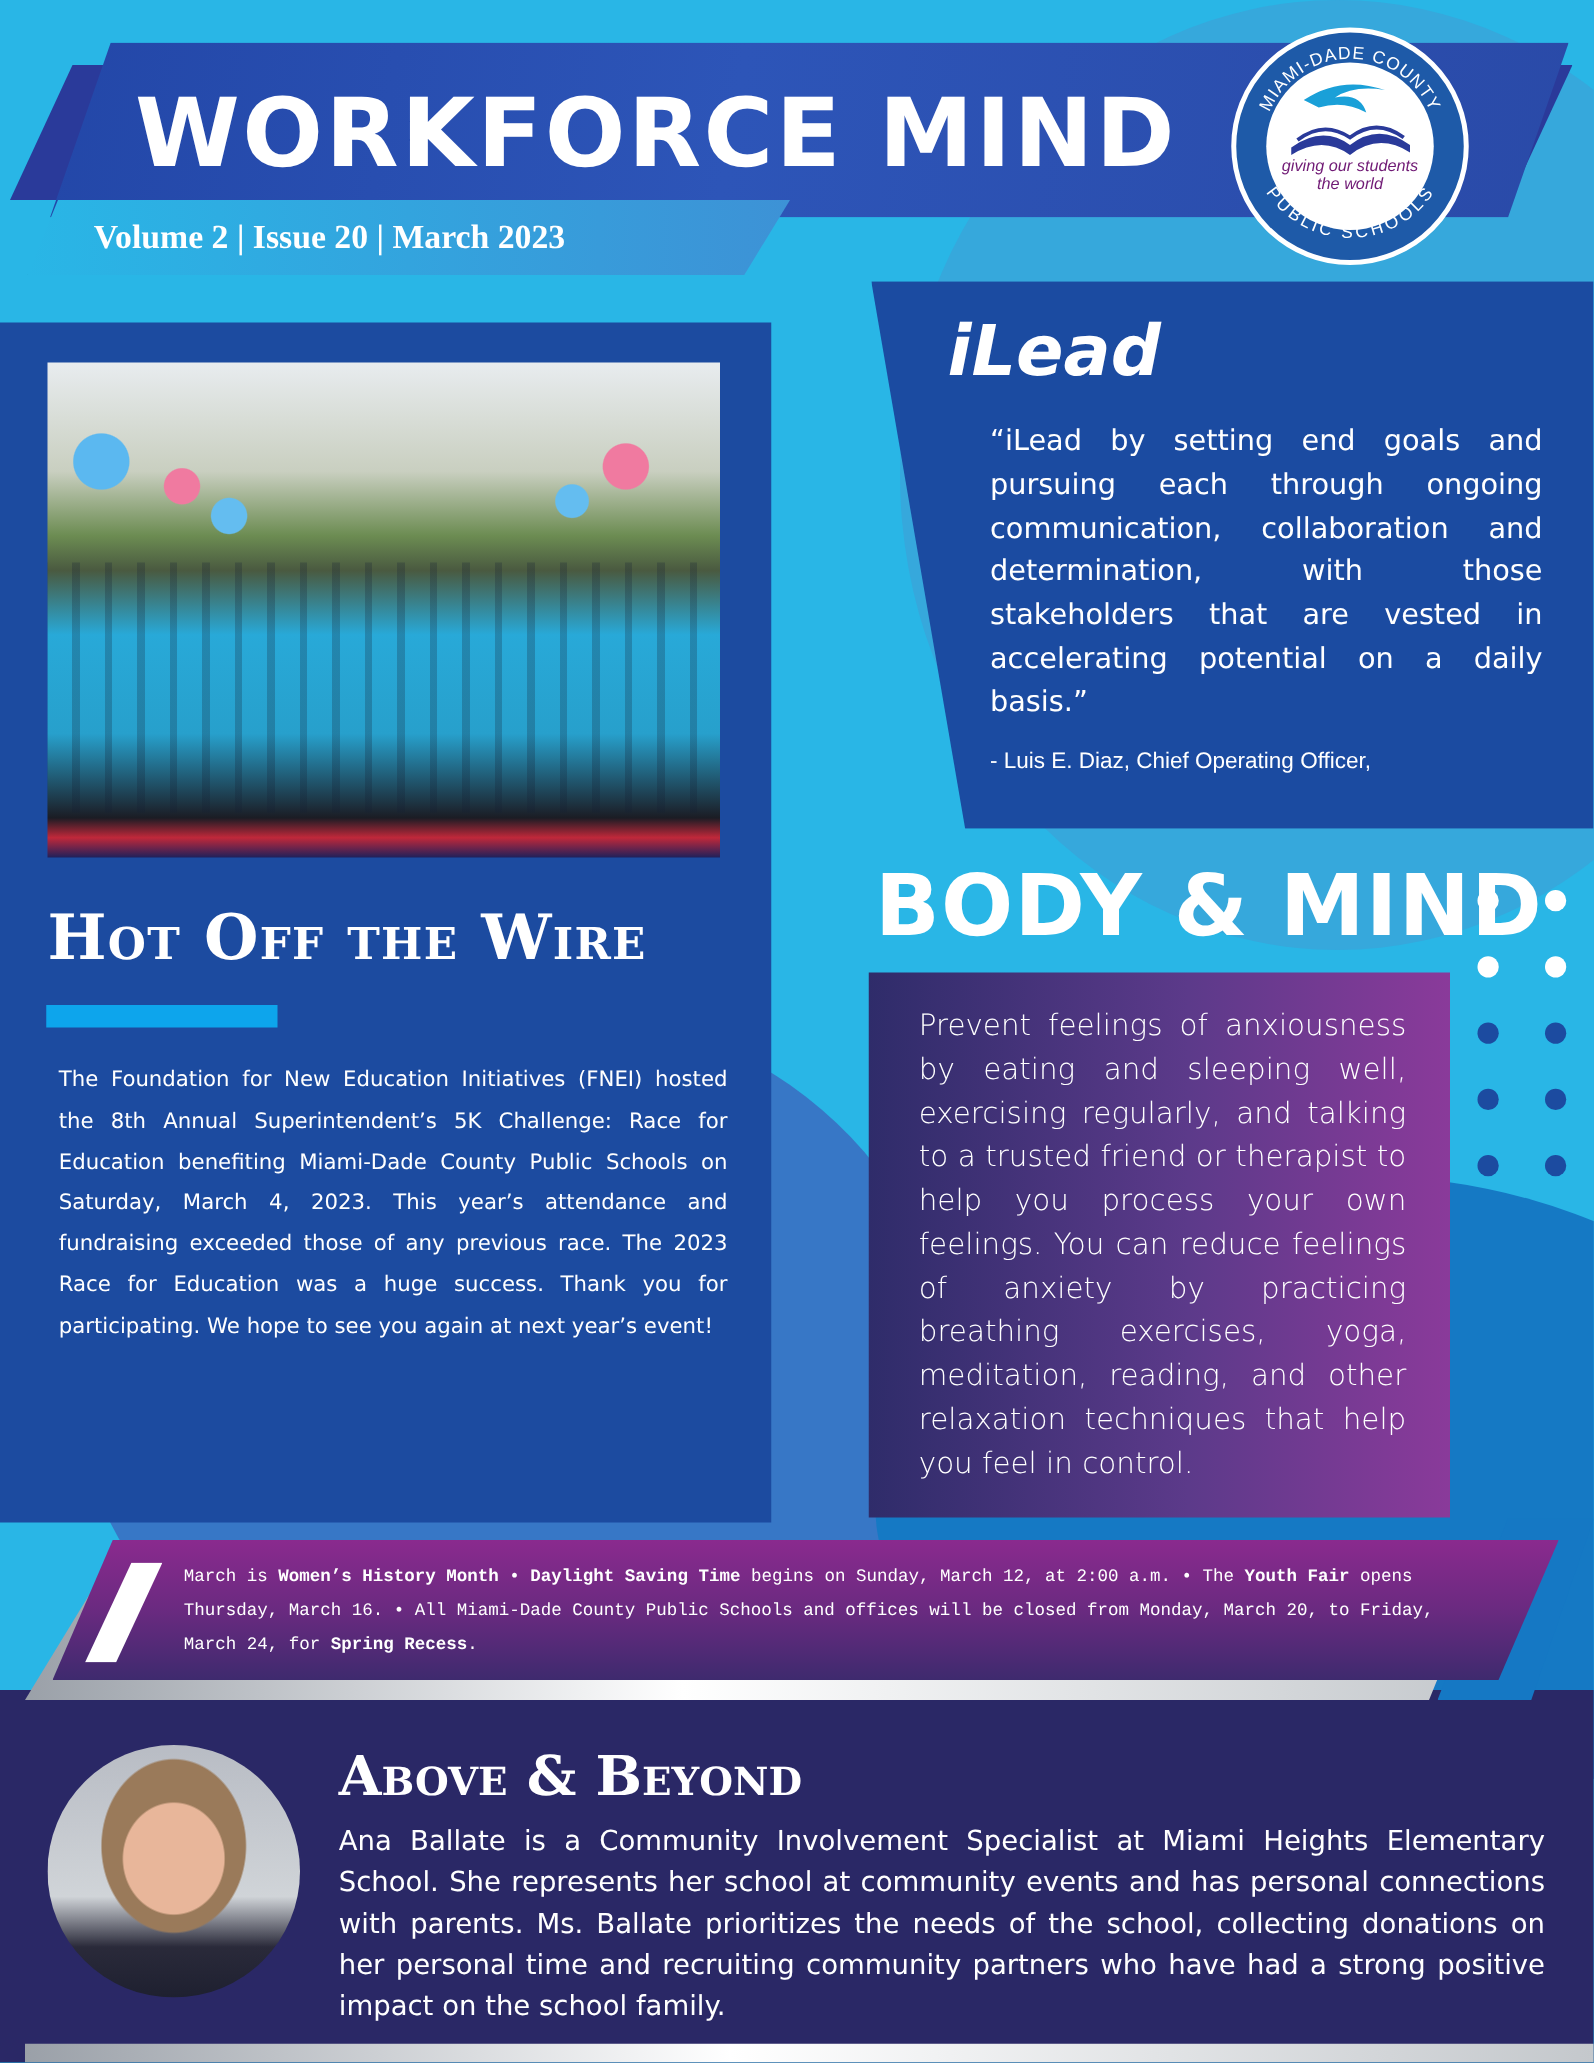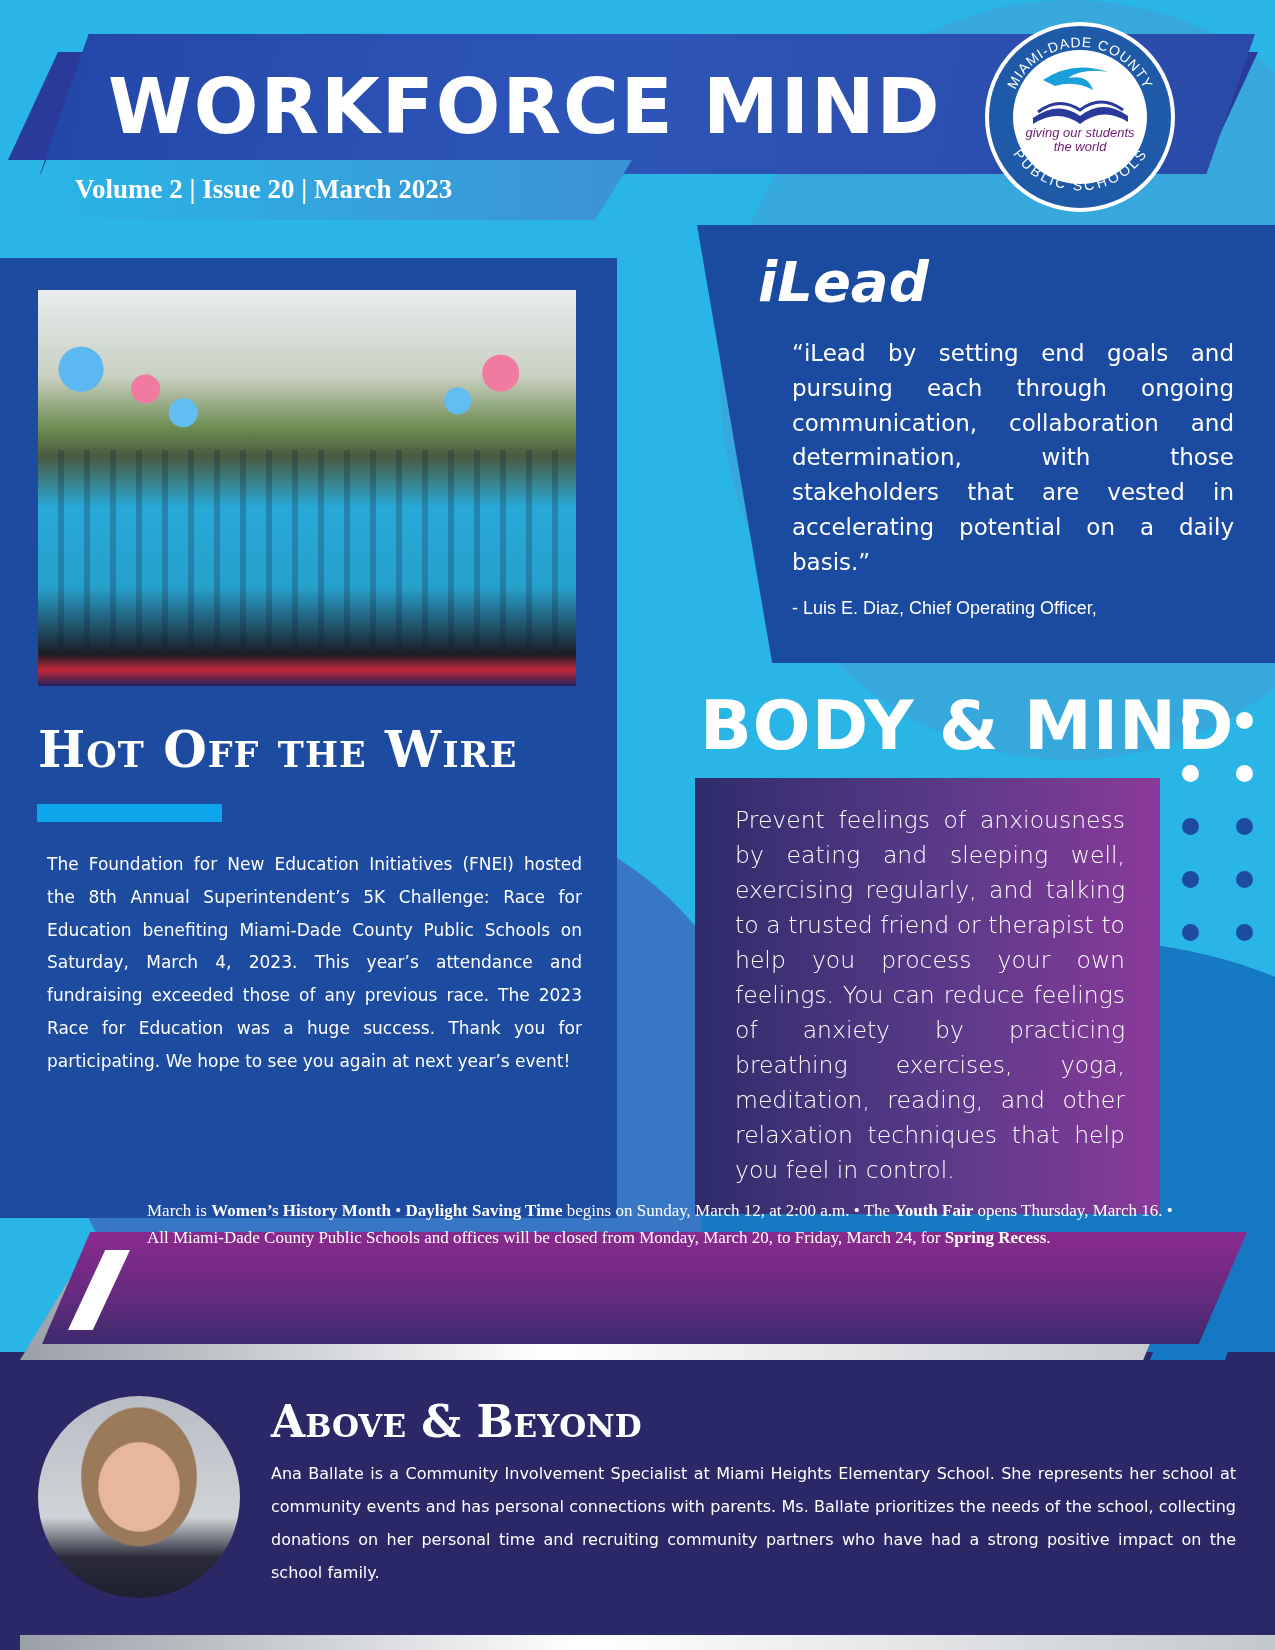--- a/index.html
+++ b/index.html
@@ -58,30 +58,30 @@
   .dot { position: absolute; width: 17px; height: 17px; border-radius: 50%; }
   .bm-panel { left: 695px; top: 778px; width: 465px; height: 436px; background: linear-gradient(90deg,#2f2c6a 0%,#5c3a8a 55%,#8a3a9a 100%); }
   .bm-body { left: 735px; top: 803px; width: 390px; font-family: "DejaVu Sans", sans-serif; font-weight: 300; font-size: 23.5px; line-height: 35px; text-align: justify; }
 
   
   .ann-silver { left: 20px; top: 1245px; width: 1170px; height: 115px; background: linear-gradient(90deg,#9aa0a8,#ffffff 45%,#c4c8cc); clip-path: polygon(6% 0, 100% 0, 96% 100%, 0 100%); }
   .ann-back { left: 0; top: 1352px; width: 1275px; height: 300px; background: #2a2866; }
   .ann-stripe { left: 1150px; top: 1215px; width: 125px; height: 145px; background: #1578c4; clip-path: polygon(45% 0, 100% 0, 60% 100%, 0 100%); }
   .ann-purple { left: 42px; top: 1232px; width: 1205px; height: 112px; background: linear-gradient(180deg,#8a2a8e 0%,#6a2a80 50%,#3e2a6e 100%); clip-path: polygon(4% 0, 100% 0, 96% 100%, 0 100%); }
   .ann-slash { left: 68px; top: 1250px; width: 62px; height: 80px; background: #fff; clip-path: polygon(60% 0, 100% 0, 40% 100%, 0 100%); }
-  .ann-text { left: 147px; top: 1197px; width: 1050px; font-family: Liberation Serif, serif; font-size: 17px; line-height: 27px; }
+  .ann-text { left: 147px; top: 1249px; width: 1050px; font-family: Liberation Mono, monospace; font-size: 14px; line-height: 27px; }
   .ann-text b { font-weight: bold; }
 
   
   .ab-photo { left: 38px; top: 1396px; width: 202px; height: 202px; border-radius: 50%; overflow: hidden;
     background: radial-gradient(ellipse at 50% 45%, #e8b69a 0 28%, transparent 29%),
                 radial-gradient(ellipse at 50% 40%, #9a7a5a 0 40%, transparent 41%),
                 linear-gradient(180deg,#b8bcc4 0%,#d0d4d8 60%,#2a2a3a 80%,#1e2030 100%); }
   .ab-title { left: 271px; top: 1396px; font-family: "DejaVu Serif", serif; font-weight: bold; font-size: 44px; font-variant: small-caps; line-height: 52px; }
-  .ab-body { left: 271px; top: 1457px; width: 965px; font-family: "DejaVu Sans", sans-serif; font-size: 16px; line-height: 33px; text-align: justify; }
+  .ab-body { left: 271px; top: 1457px; width: 965px; font-family: "DejaVu Sans", sans-serif; font-size: 22px; line-height: 33px; text-align: justify; }
   .foot-silver { left: 20px; top: 1635px; width: 1255px; height: 15px; background: linear-gradient(90deg,#9aa0a8,#ffffff 45%,#c4c8cc); }
 </style>
 </head>
 <body>
 
 <div class="abs bg-light"></div>
 <div class="abs bg-swoosh1"></div>
 <div class="abs bg-swoosh2"></div>
 
 <div class="abs hdr-back"></div>

